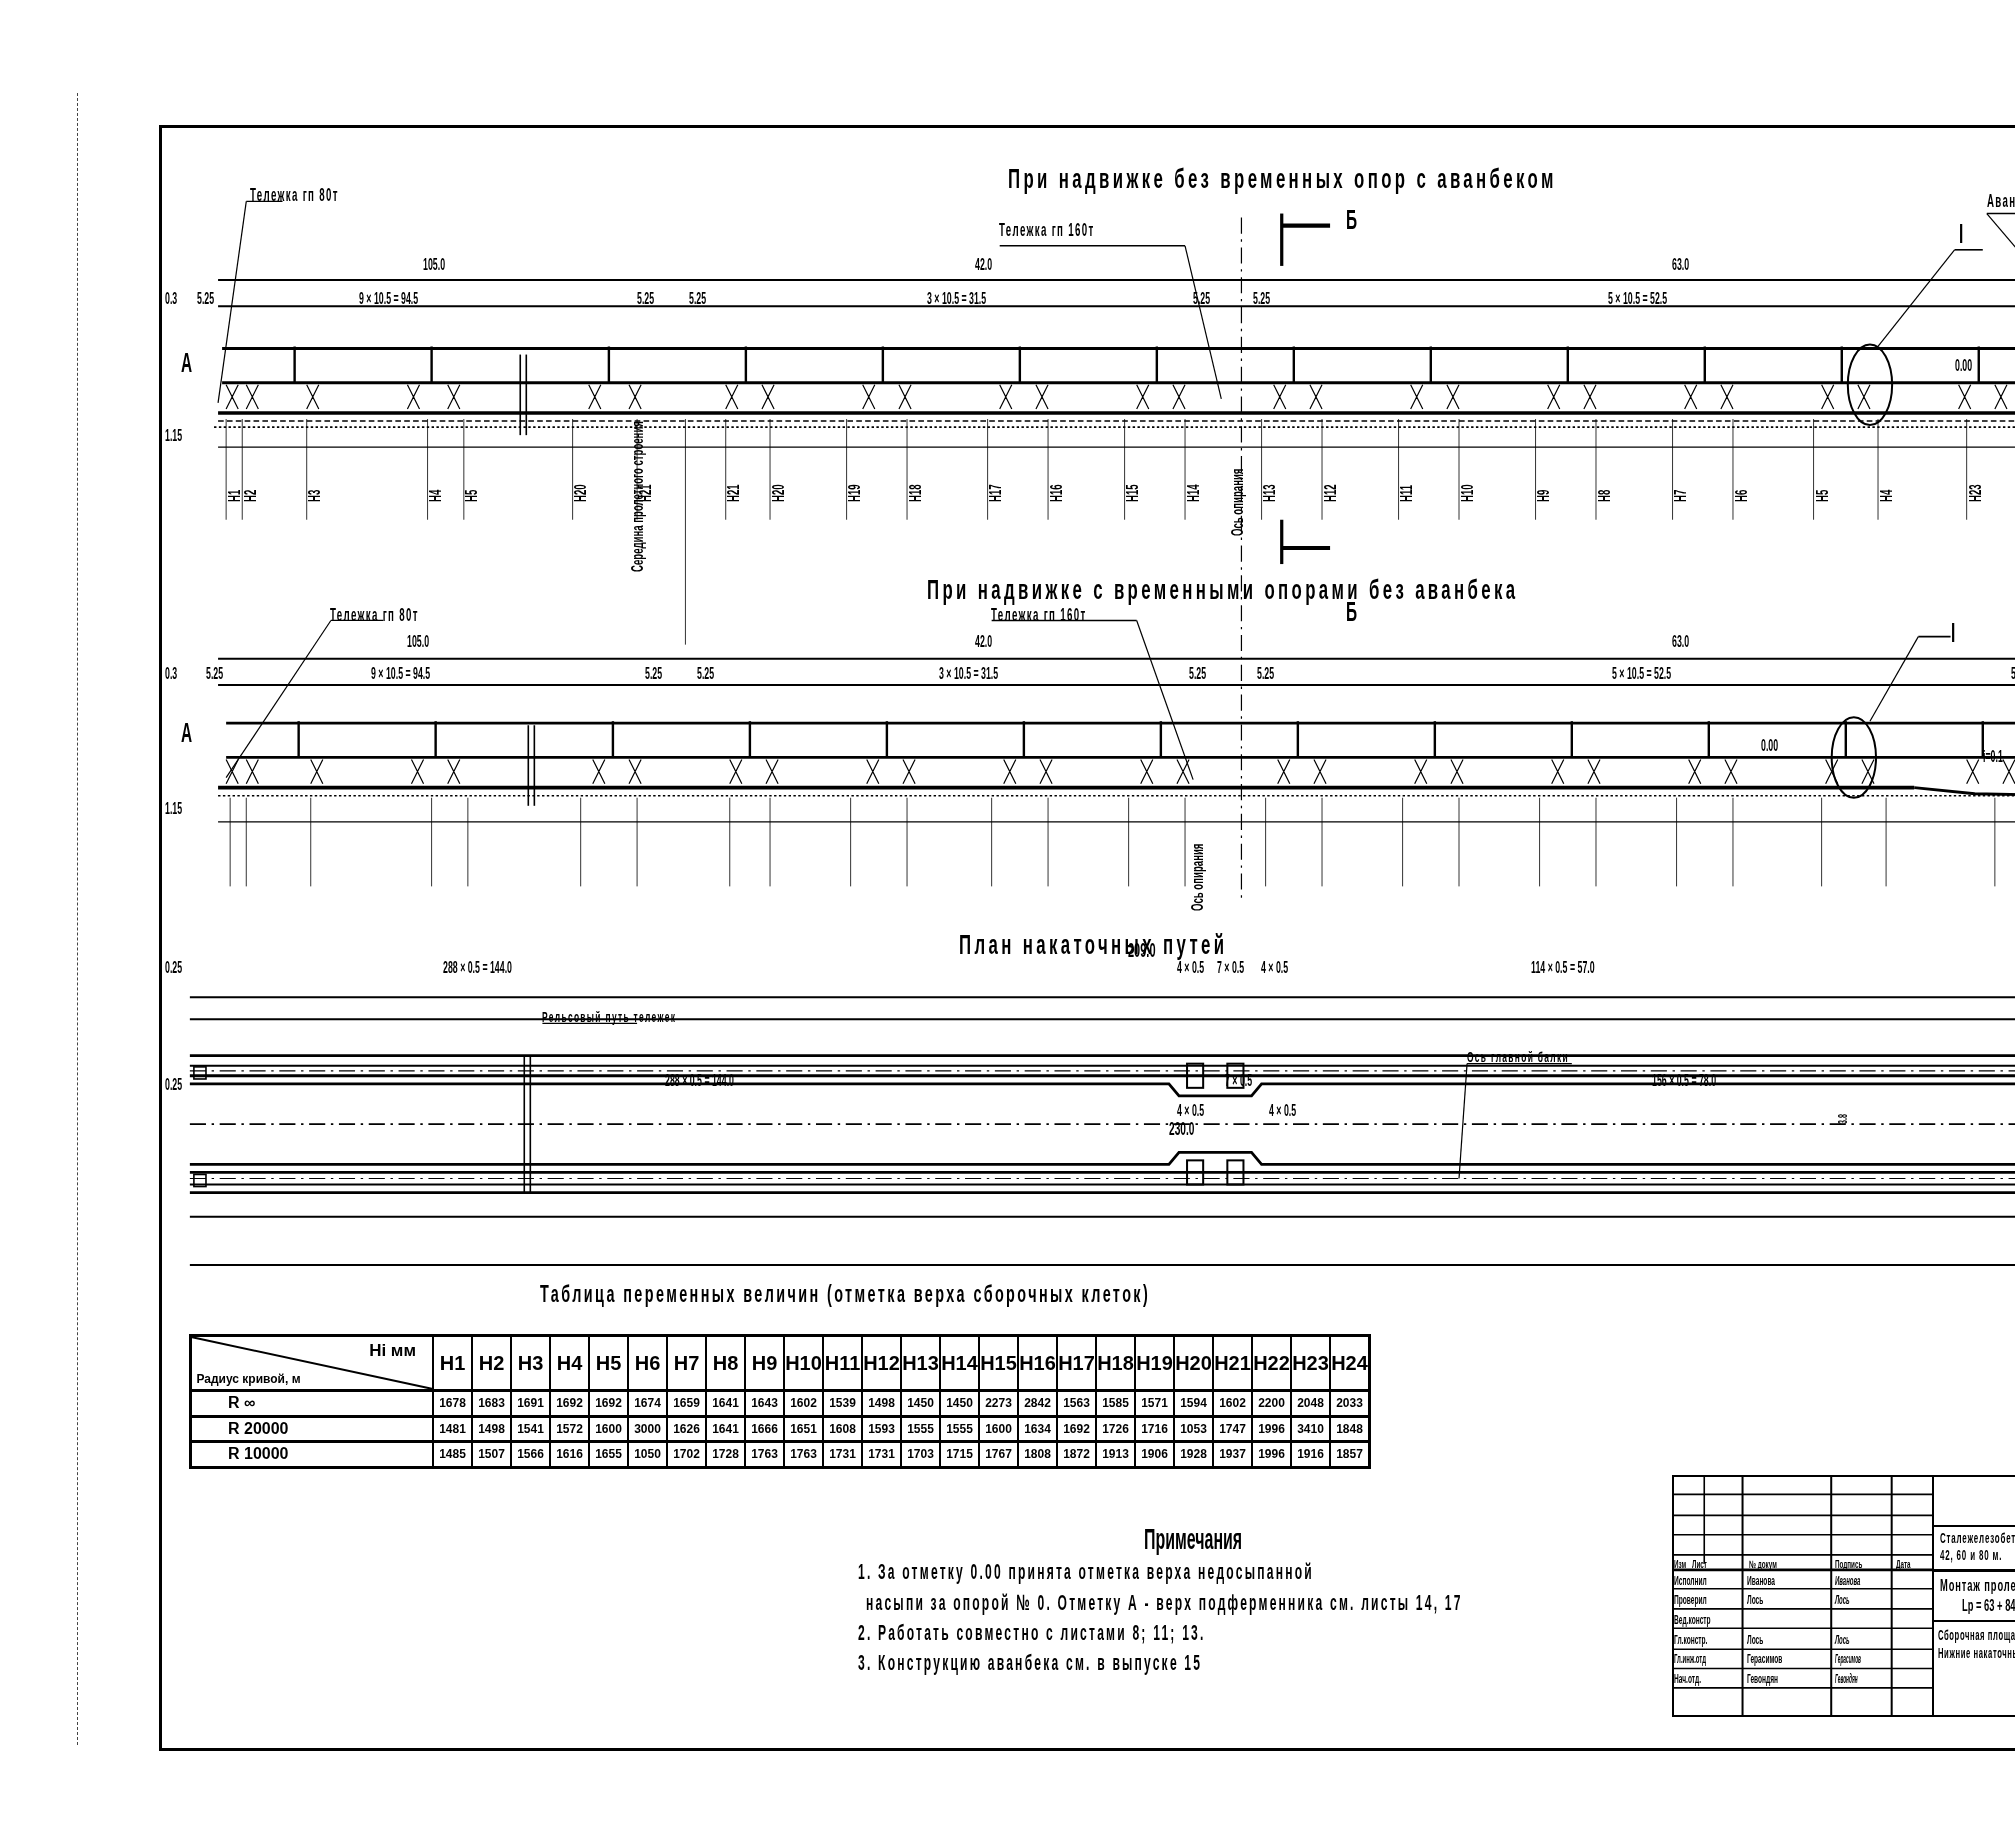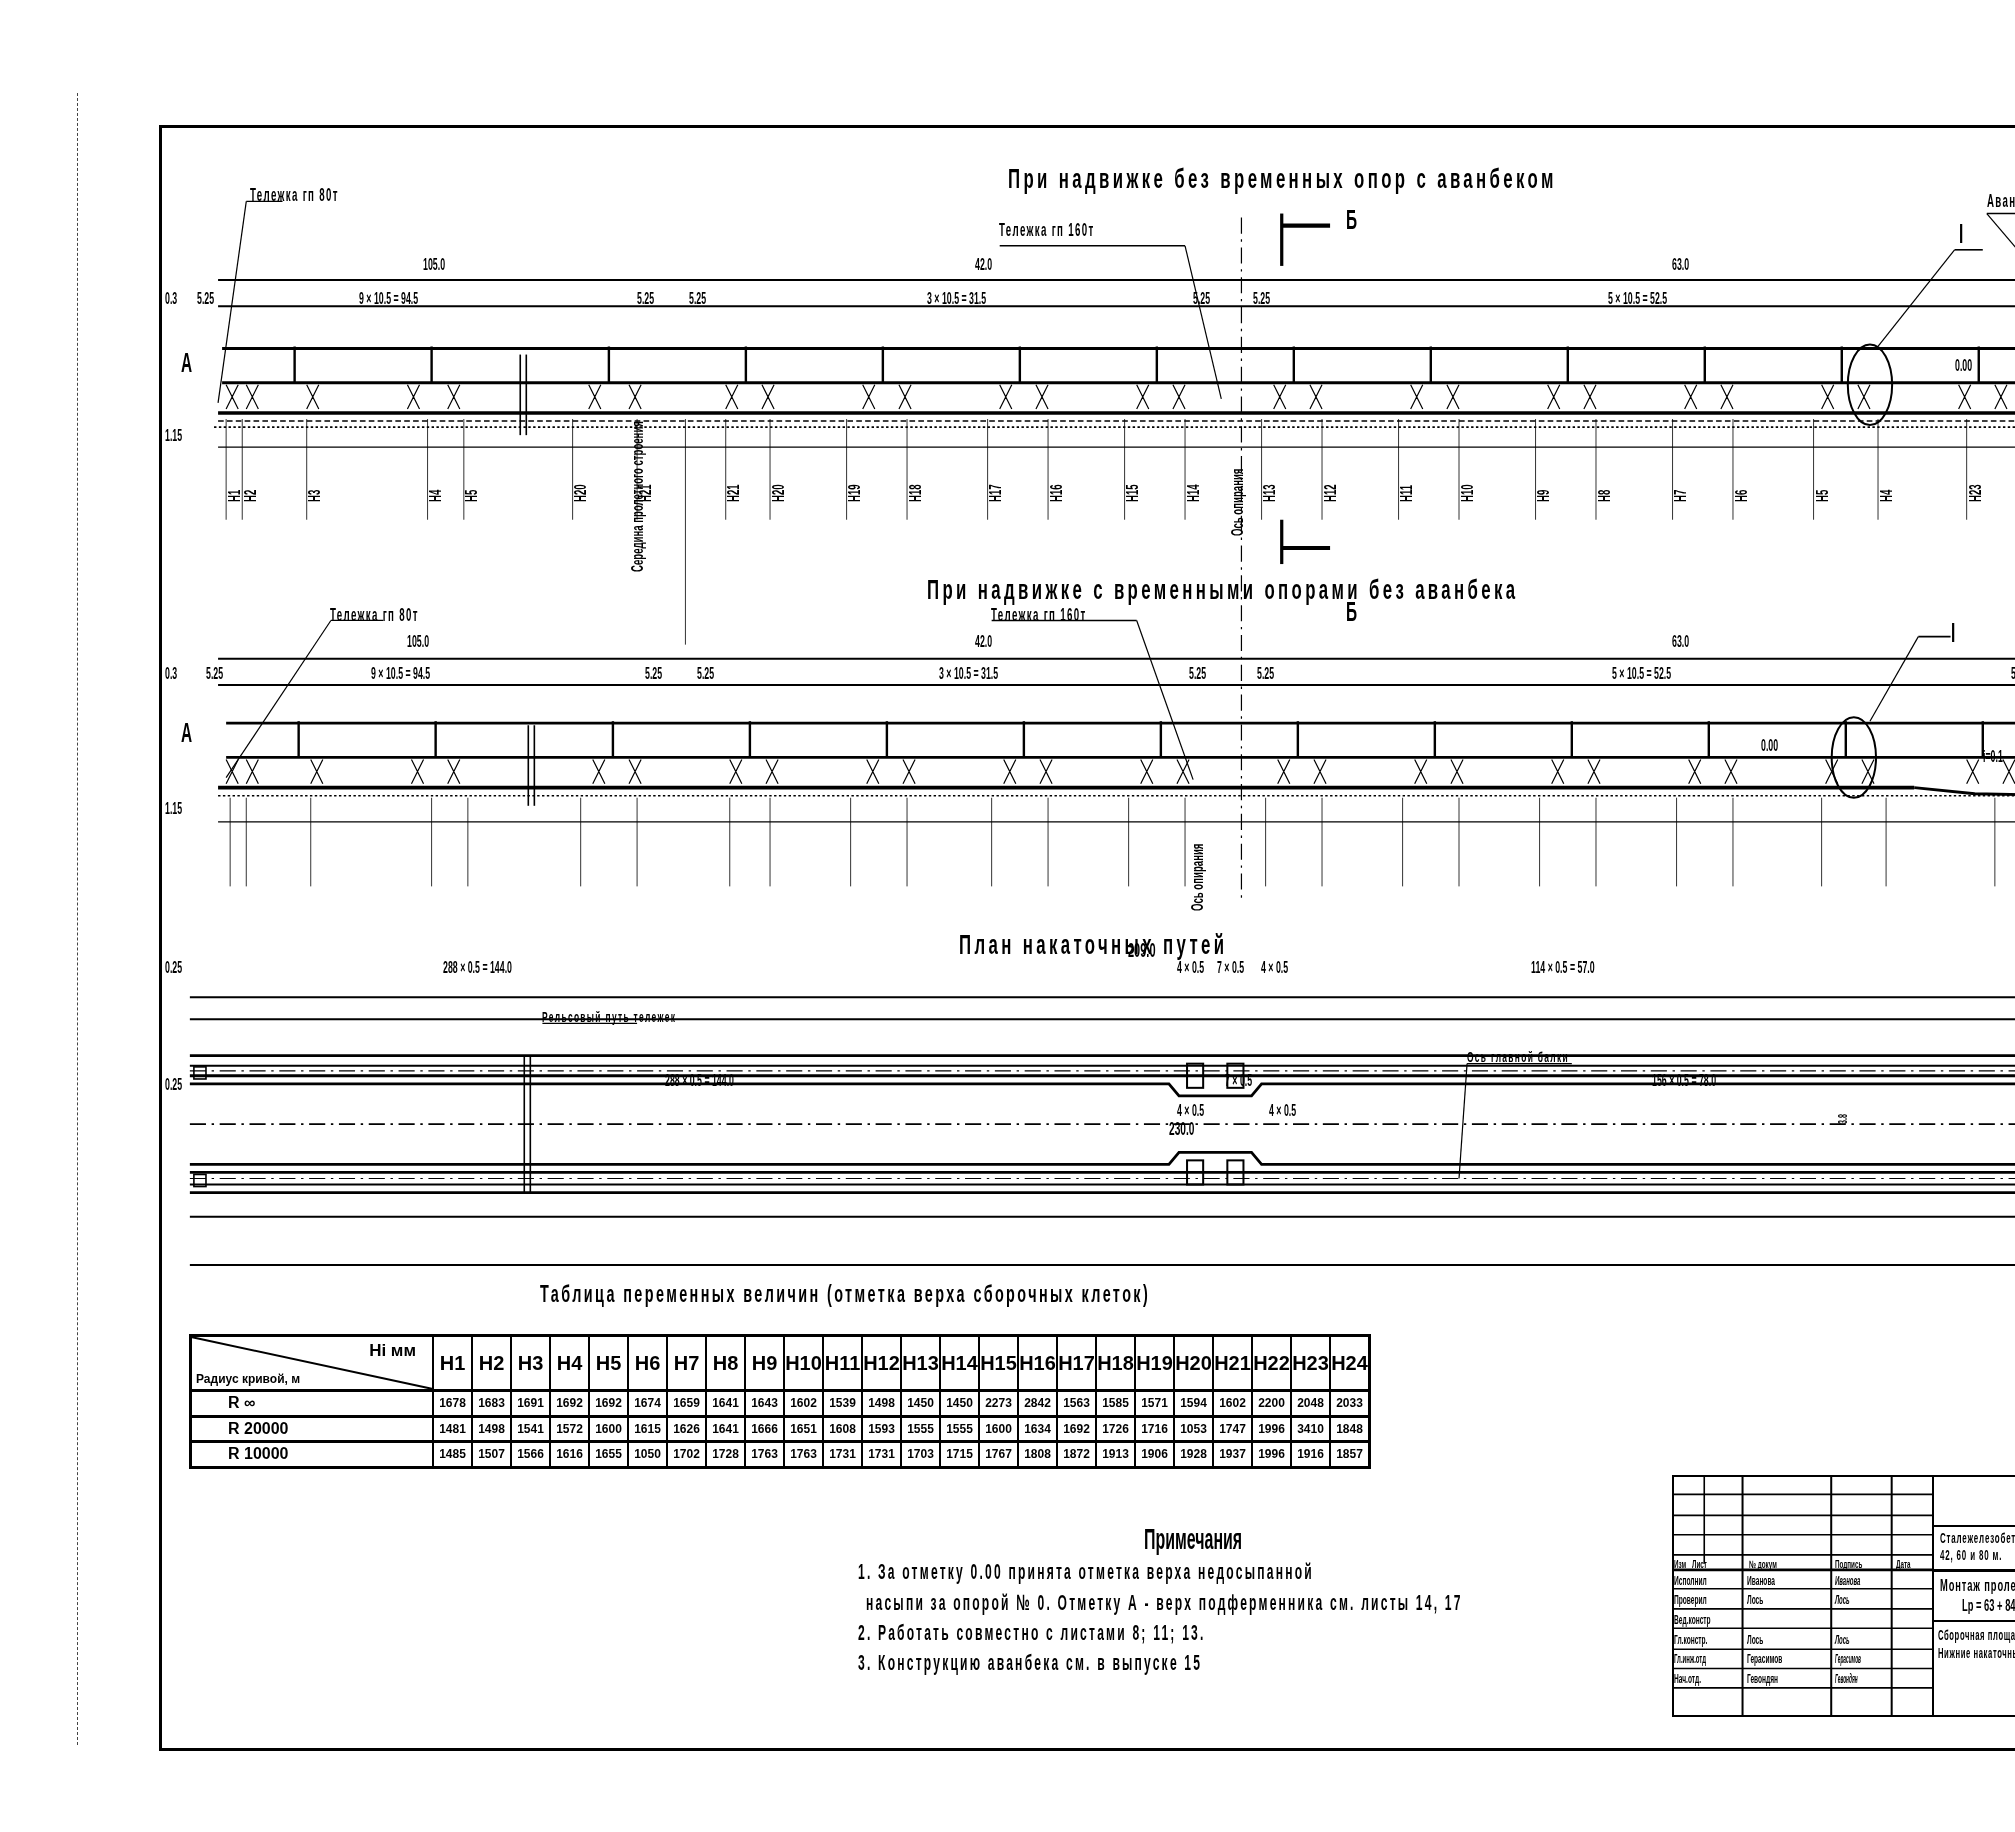--- a/index.html
+++ b/index.html
@@ -352,21 +352,21 @@
 
 <div class="title" style="left:540px;top:1280px;font-size:24px;letter-spacing:4px;">Таблица переменных величин (отметка верха сборочных клеток)</div>
 <table class="htable">
   <thead>
     <tr>
       <th class="corner">
         <svg width="240" height="52" style="position:absolute;left:0;top:0;" viewBox="0 0 595 128">
             <line x1="0" y1="0" x2="595" y2="128" stroke="#000" stroke-width="5"></line>
           </svg>
         <span style="position:absolute;right:16px;top:4px;font-size:17px;">Hi мм</span>
-        <span style="position:absolute;left:4px;bottom:3.2px;font-size:12px;width:105px;text-align:left;line-height:13px;">Радиус кривой, м</span>
+        <span style="position:absolute;left:4px;bottom:3.2px;font-size:12px;width:105px;text-align:center;line-height:13px;">Радиус кривой, м</span>
       </th>
       <th>H1</th>
       <th>H2</th>
       <th>H3</th>
       <th>H4</th>
       <th>H5</th>
       <th>H6</th>
       <th>H7</th>
       <th>H8</th>
       <th>H9</th>
@@ -415,21 +415,21 @@
         <td>2048</td>
         <td>2033</td>
       </tr>
       <tr>
         <td class="rlabel">R 20000</td>
         <td>1481</td>
         <td>1498</td>
         <td>1541</td>
         <td>1572</td>
         <td>1600</td>
-        <td>1615</td>
+        <td>3000</td>
         <td>1626</td>
         <td>1641</td>
         <td>1666</td>
         <td>1651</td>
         <td>1608</td>
         <td>1593</td>
         <td>1555</td>
         <td>1555</td>
         <td>1600</td>
         <td>1634</td>

